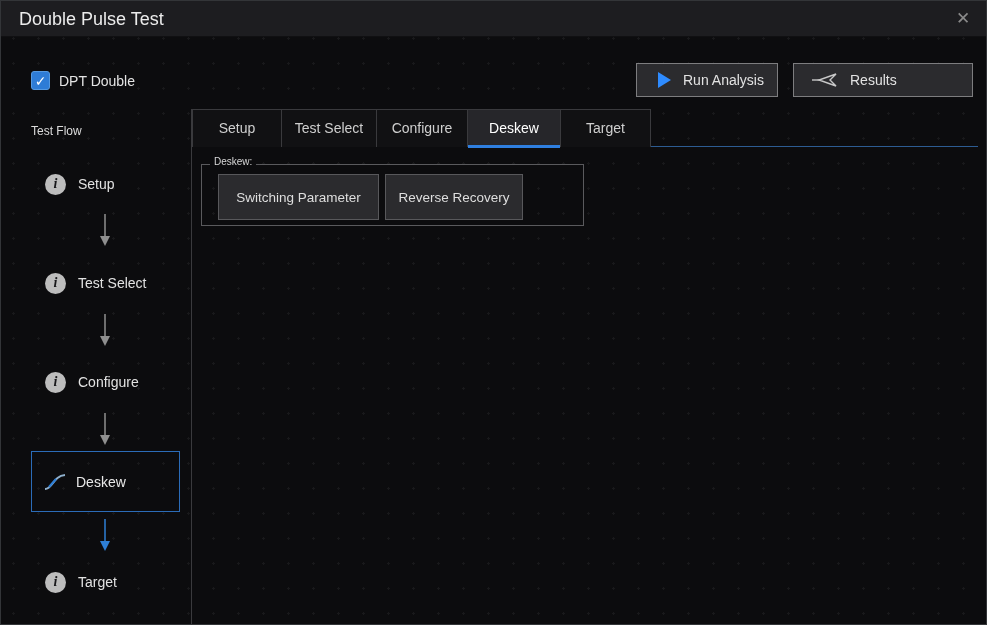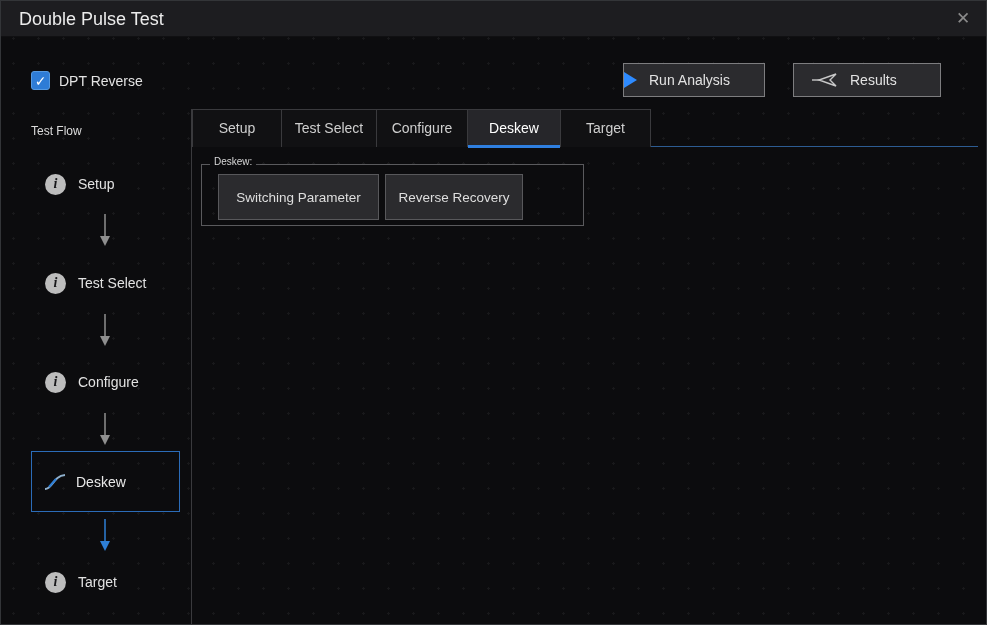--- a/index.html
+++ b/index.html
@@ -44,22 +44,22 @@
   .checkbox-label {
     position:absolute; left:58px; top:72px; font-size:14px; color:#e4e4e4;
   }
 
   .hdr-btn {
     position:absolute; top:62px; height:34px;
     background:#2b2b2e; border:1px solid #7d7d7f;
     display:flex; align-items:center; gap:12px;
     color:#e2e2e2; font-size:14px; cursor:default;
   }
-  .run-btn { left:622px; width:142px; }
-  .results-btn { left:792px; width:148px; padding-left:16px; }
+  .run-btn { left:635px; width:142px; padding-left:21px; }
+  .results-btn { left:792px; width:180px; padding-left:16px; }
   .play-icon {
     width:0; height:0;
     border-left:13px solid #2e8bff;
     border-top:8px solid transparent;
     border-bottom:8px solid transparent;
   }
 
   
   .panel-divider {
     position:absolute; left:190px; top:108px; bottom:0; width:1px;
@@ -140,21 +140,21 @@
   <div class="titlebar">
     <div class="title">Double Pulse Test</div>
     <div class="close-btn">
       <span>✕</span>
     </div>
   </div>
 
   <div class="checkbox">
     <span>✓</span>
   </div>
-  <div class="checkbox-label">DPT Reverse</div>
+  <div class="checkbox-label">DPT Double</div>
 
   <div class="hdr-btn run-btn">
     <span class="play-icon"></span>
     <span>Run Analysis</span>
   </div>
 
   <div class="hdr-btn results-btn">
     <svg width="28" height="16" viewBox="0 0 28 16">
       <path d="M26 2 L9 8 L26 14 L20 8 Z" fill="none" stroke="#c8c8c8" stroke-width="1.4"></path>
       <line x1="2" y1="8" x2="11" y2="8" stroke="#c8c8c8" stroke-width="1.4"></line>

